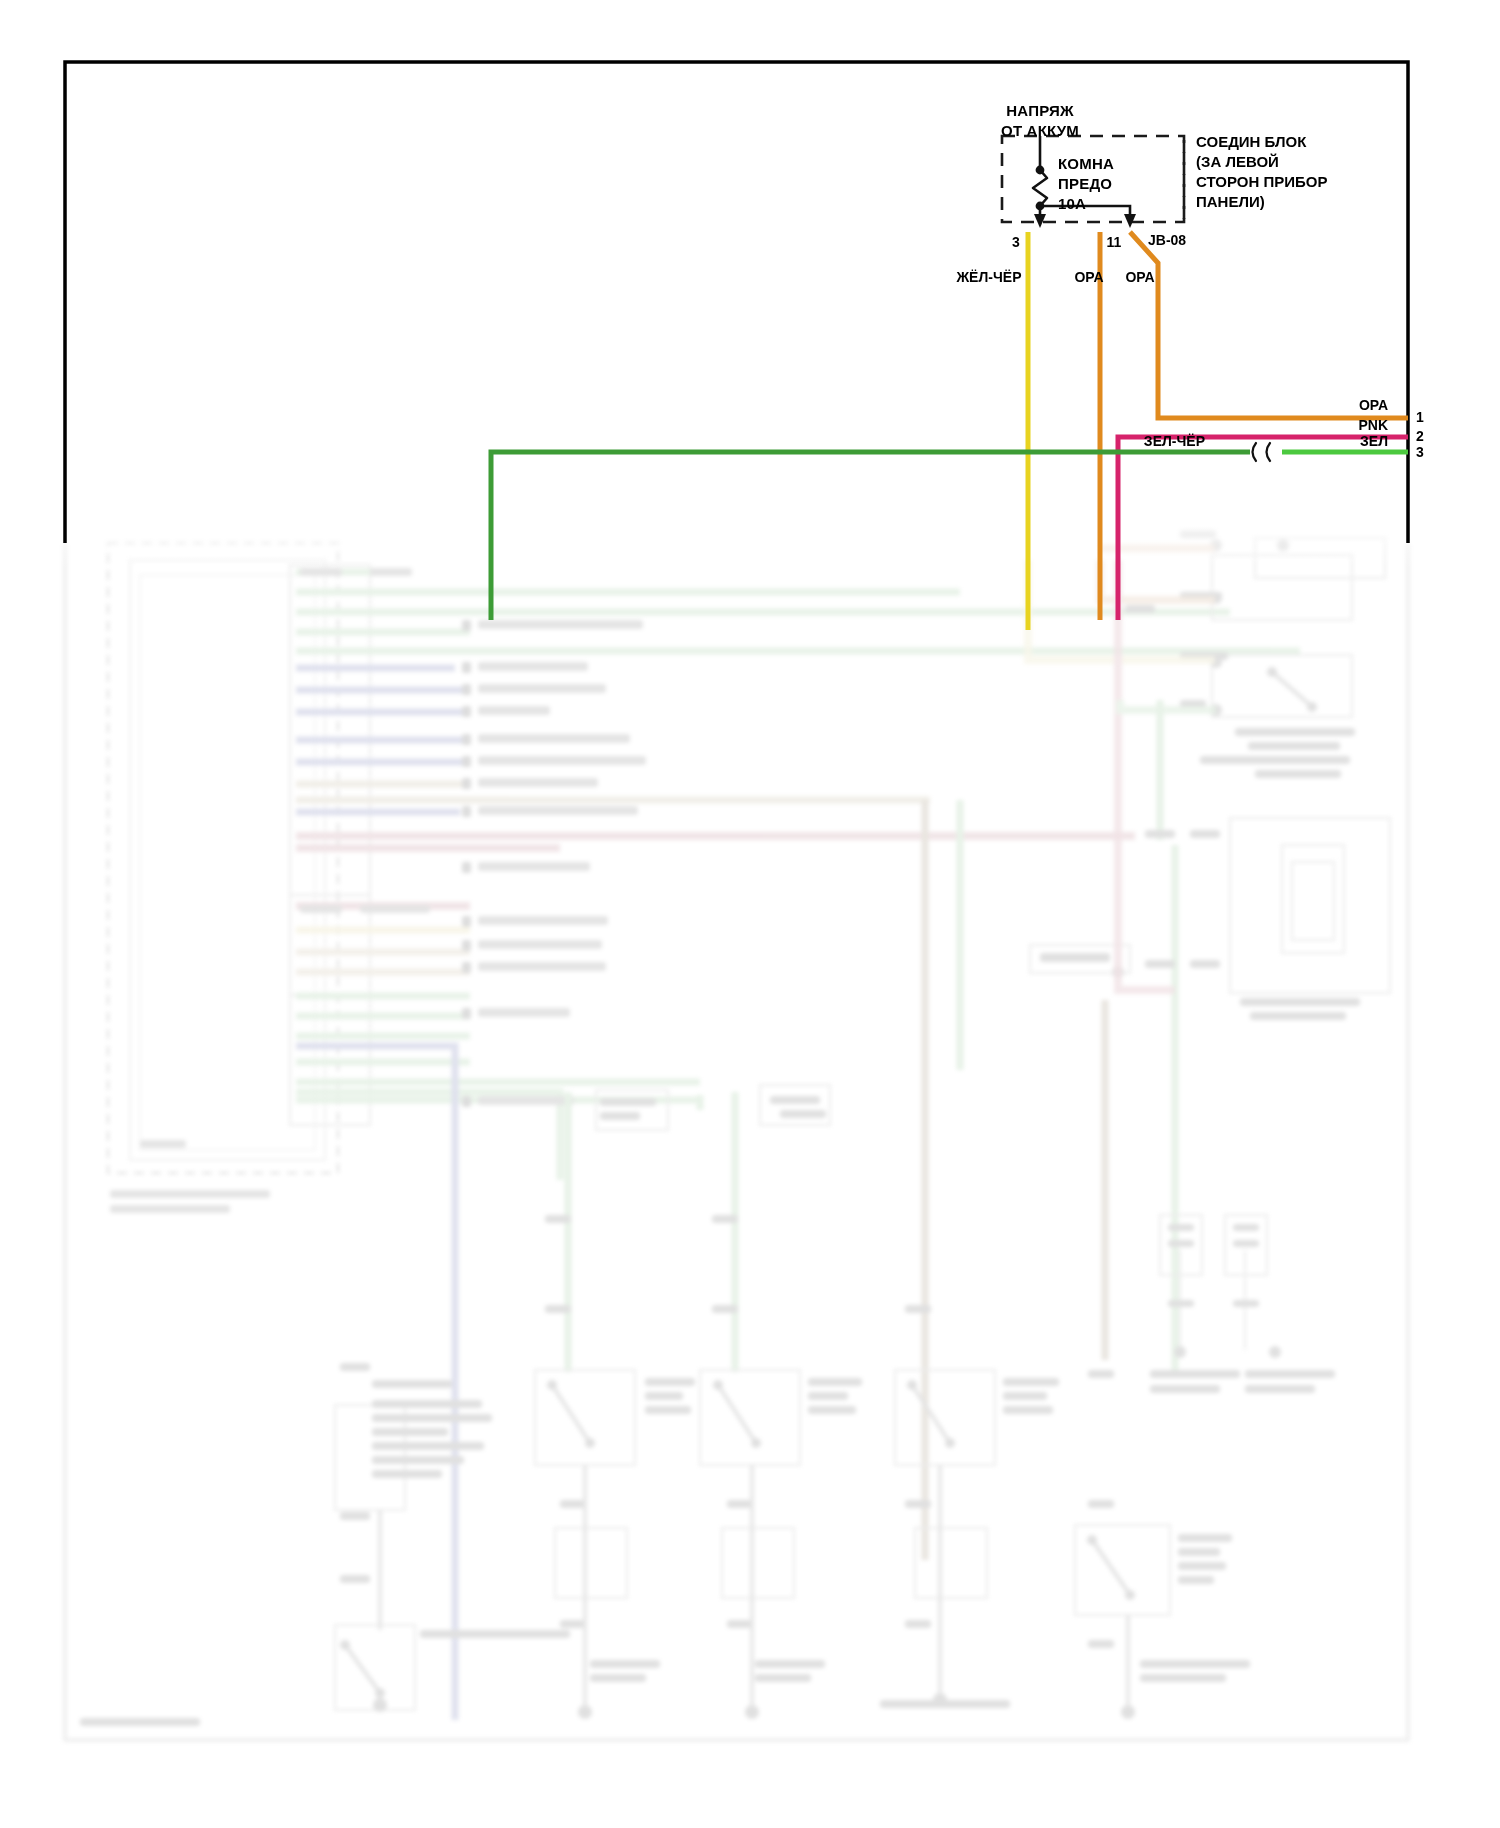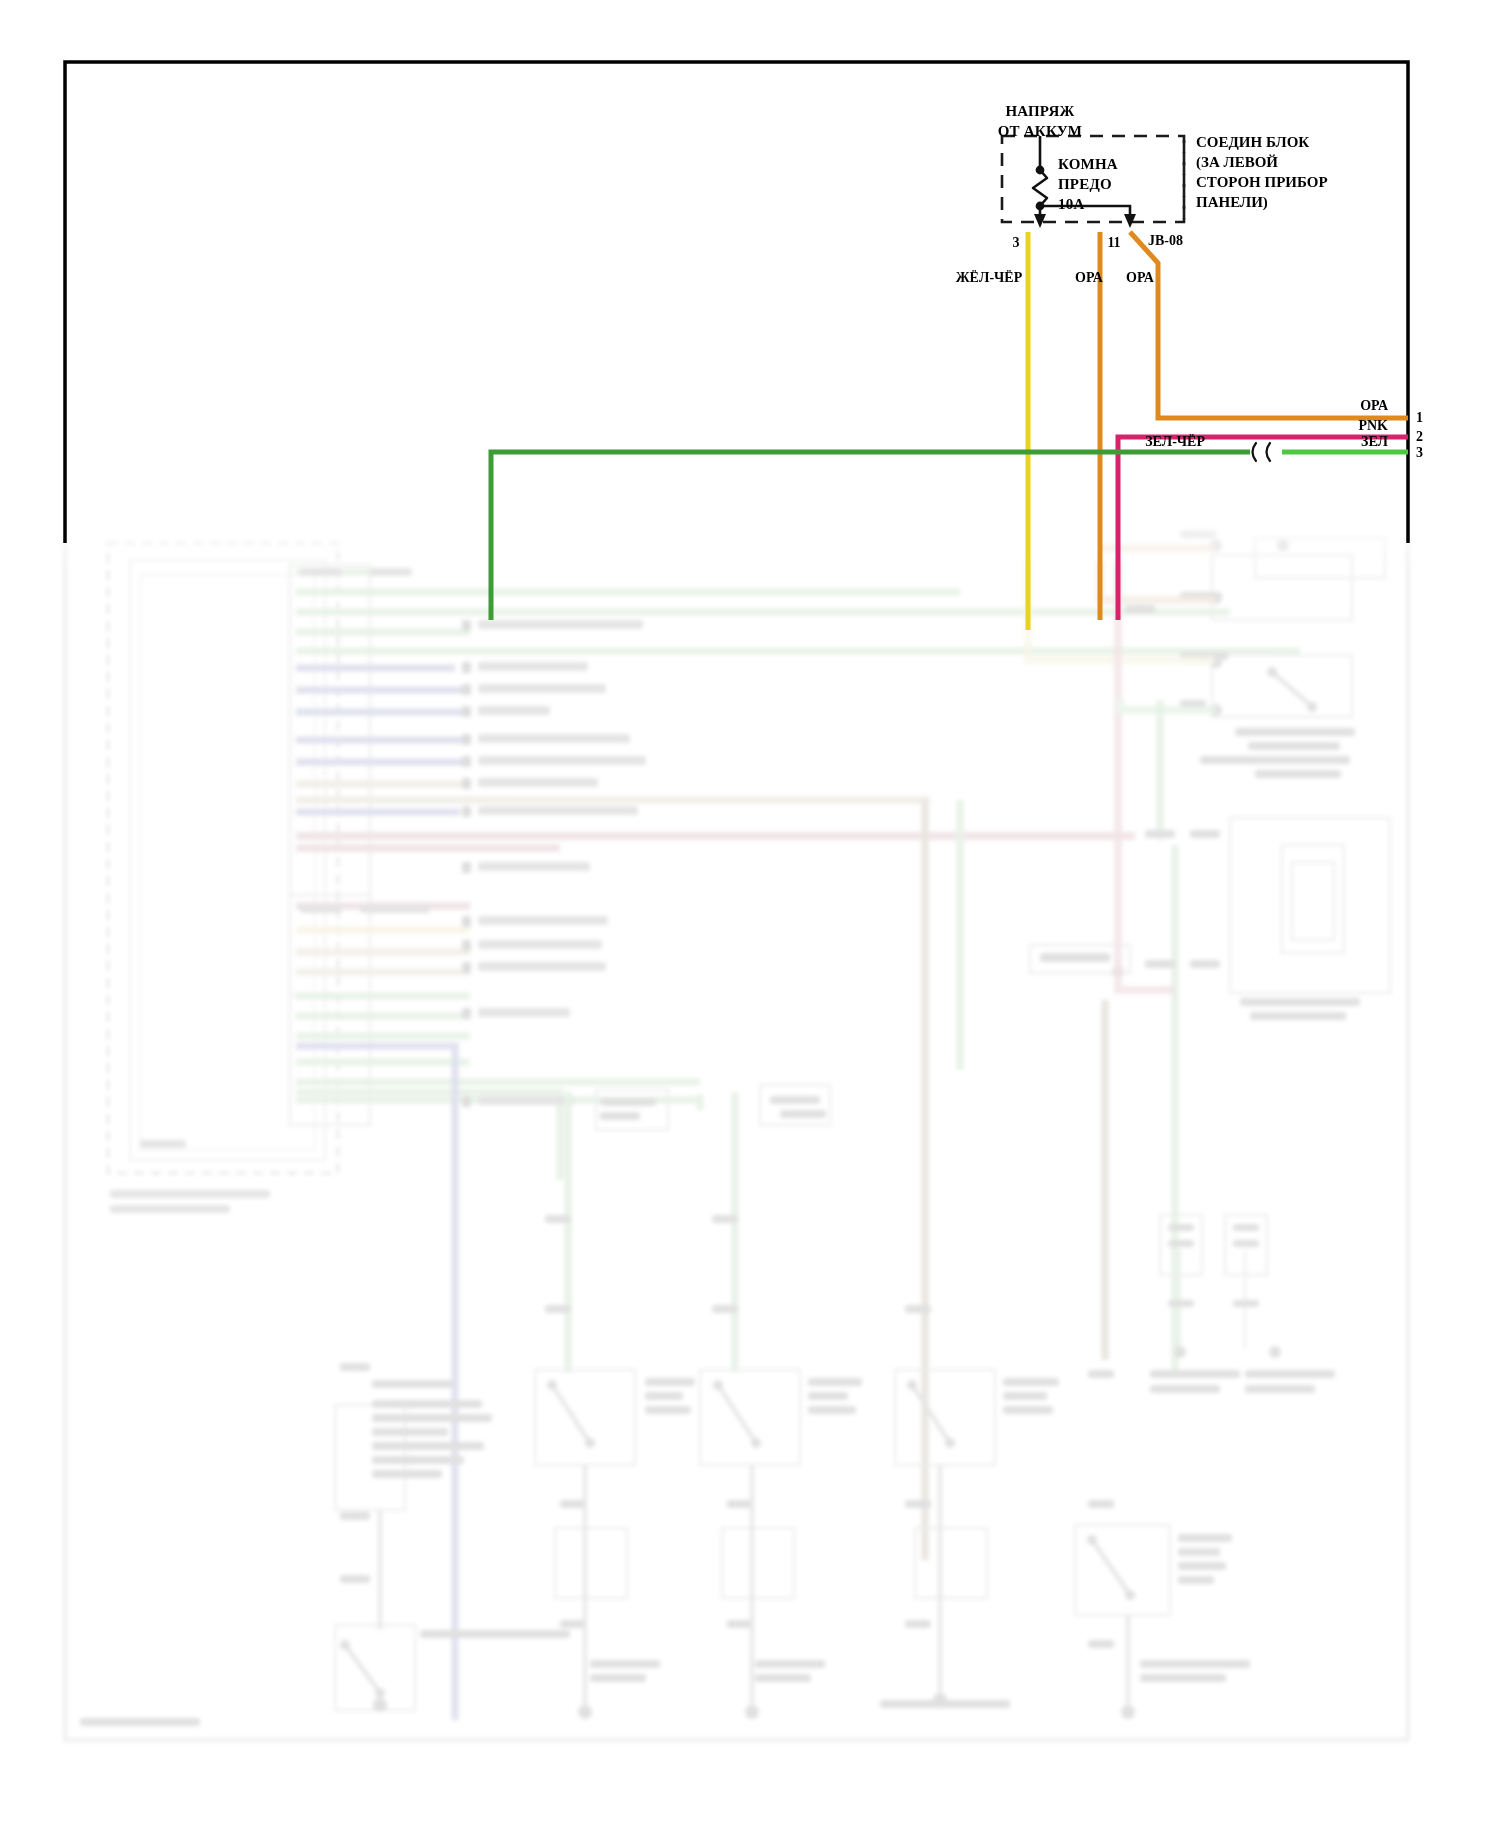--- a/index.html
+++ b/index.html
@@ -1,21 +1,21 @@
 <!DOCTYPE html>
 <html><head>
 <meta charset="utf-8">
 <style>
   html,body{margin:0;padding:0;background:#ffffff;}
   body{
     width:1500px;height:1828px;position:relative;overflow:hidden;
     font-family:"Liberation Sans","DejaVu Sans",sans-serif;
     color:#1a1a1a;
   }
-  #stage{position:absolute;left:0;top:0;width:1500px;height:1828px;font-family:Liberation Serif, serif;}
+  #stage{position:absolute;left:0;top:0;width:1500px;height:1828px;}
   svg.layer{position:absolute;left:0;top:0;width:1500px;height:1828px;overflow:visible;}
   
   #faded{
     filter:blur(2.1px) saturate(0.55);
     opacity:0.30;
   }
   #fadeMaskTop{
     position:absolute;left:0;top:500px;width:1500px;height:70px;
     background:linear-gradient(to bottom,rgba(255,255,255,1) 0%,rgba(255,255,255,0) 100%);
     pointer-events:none;

